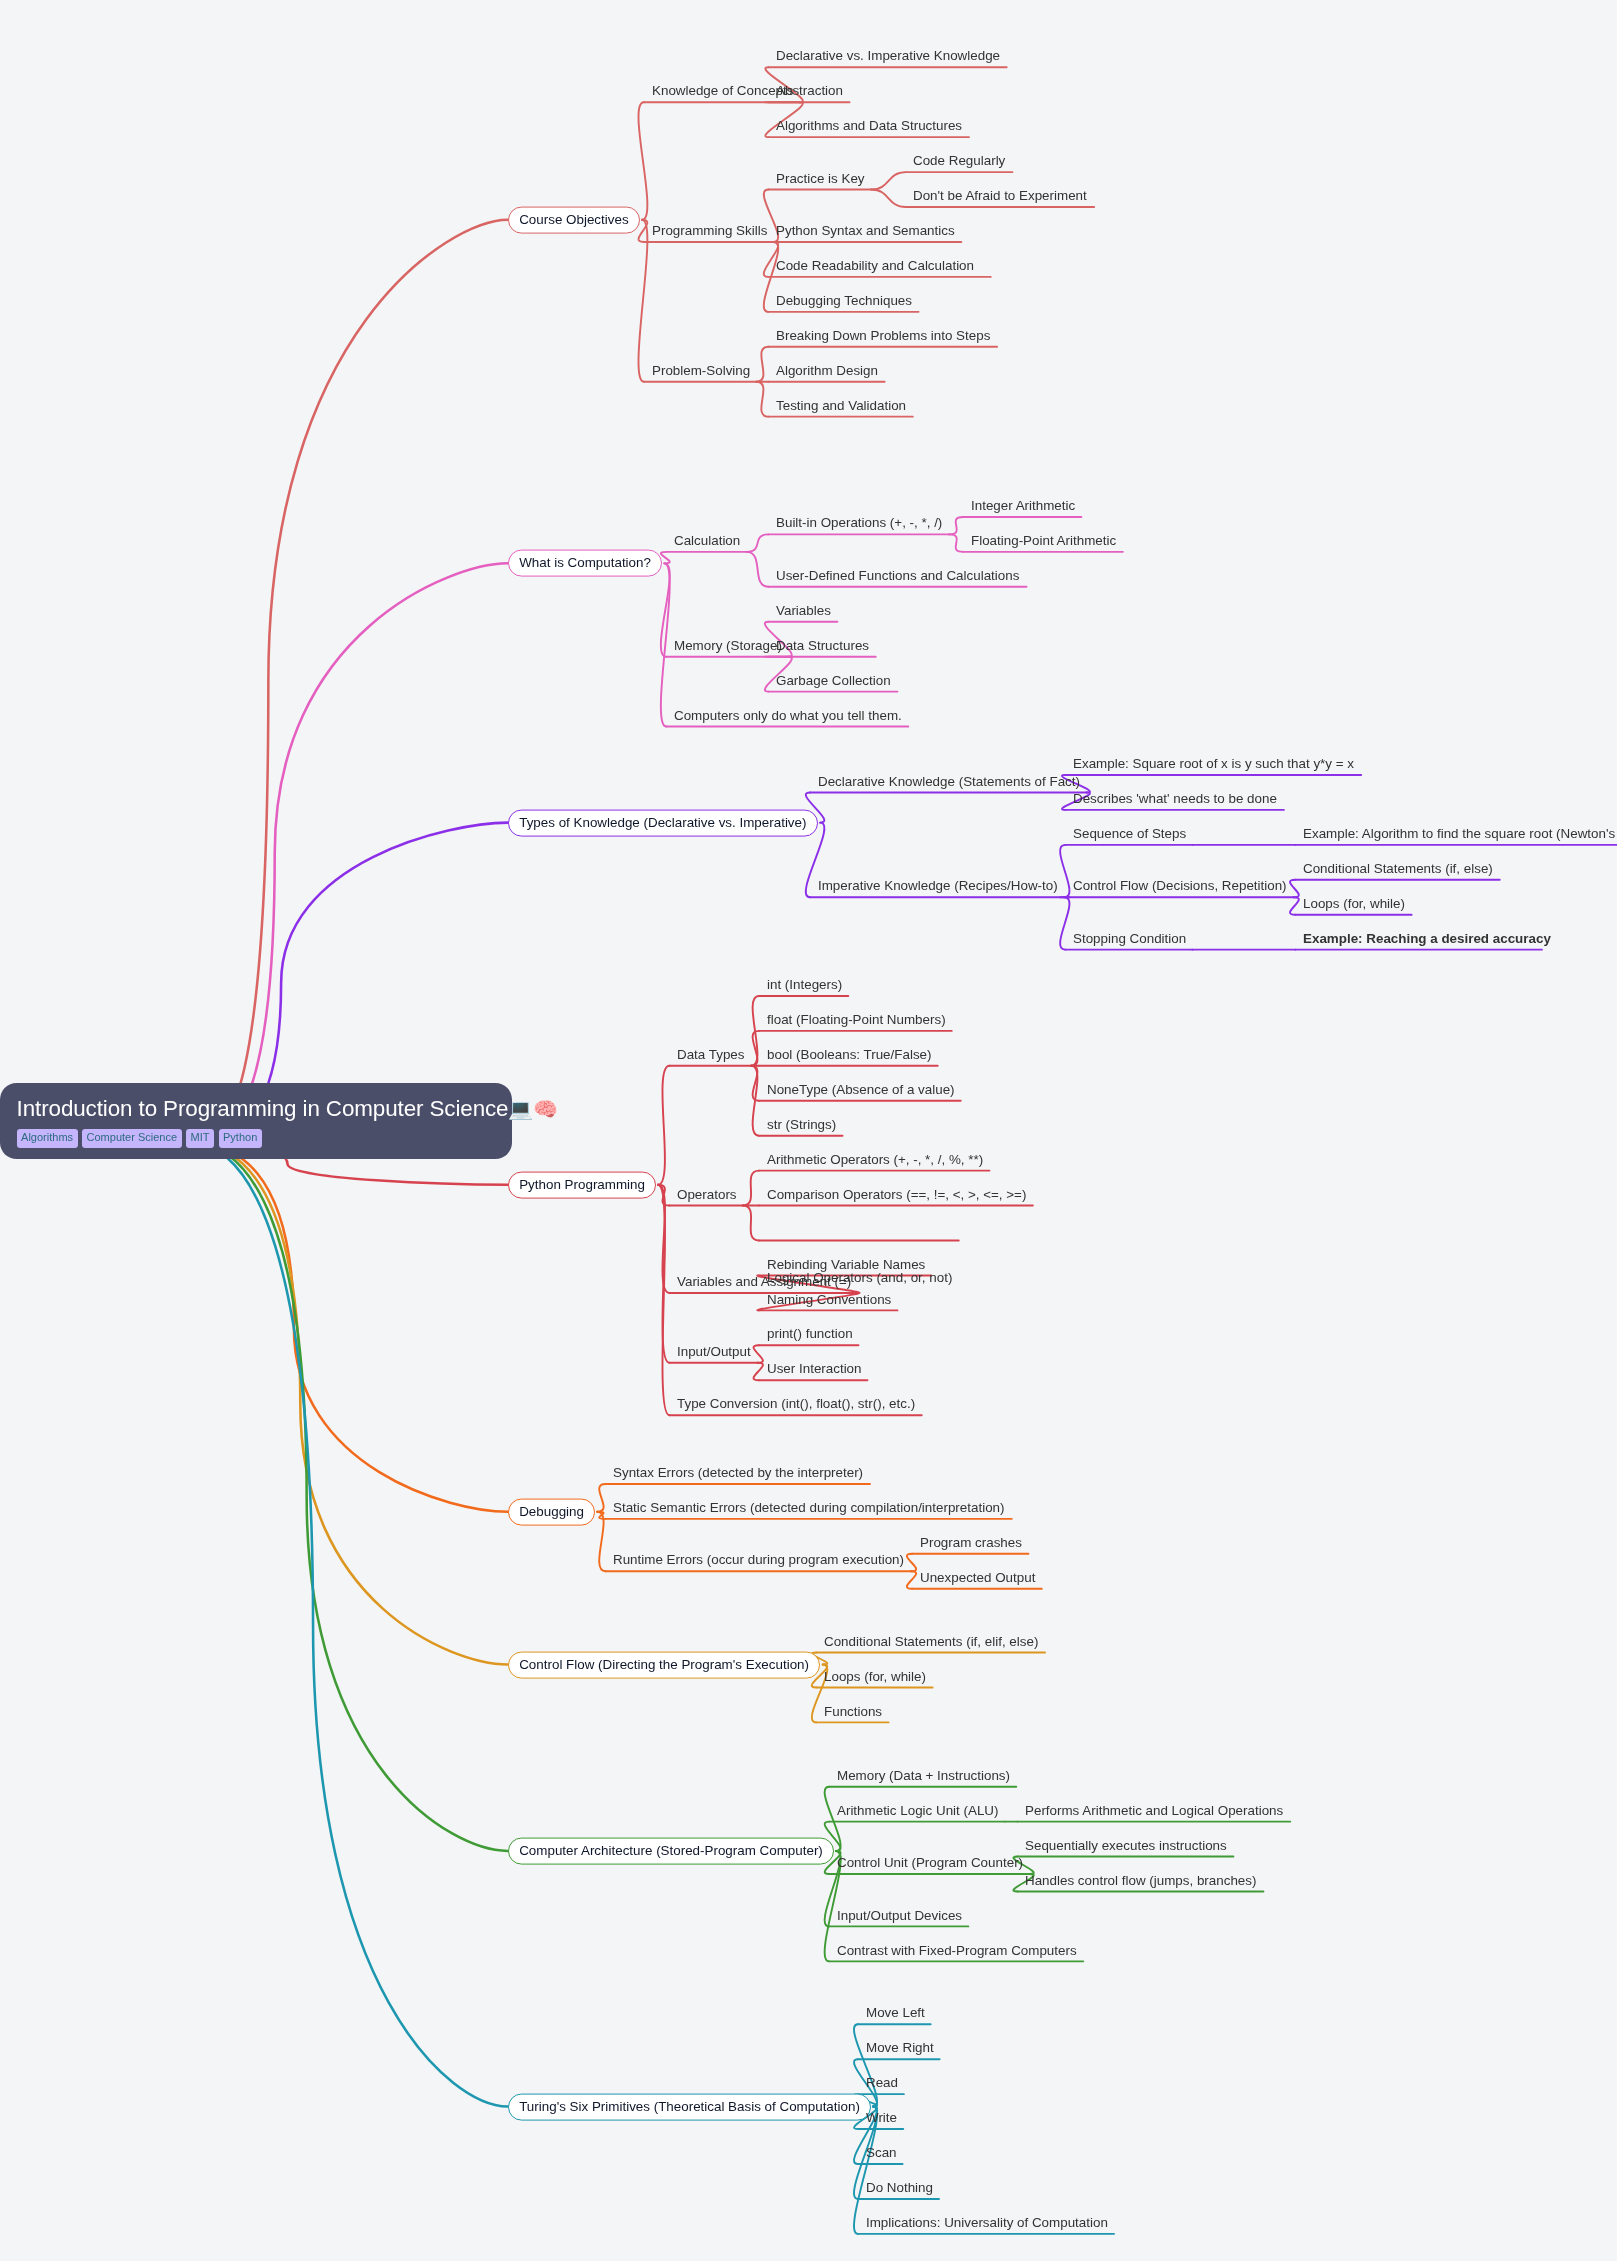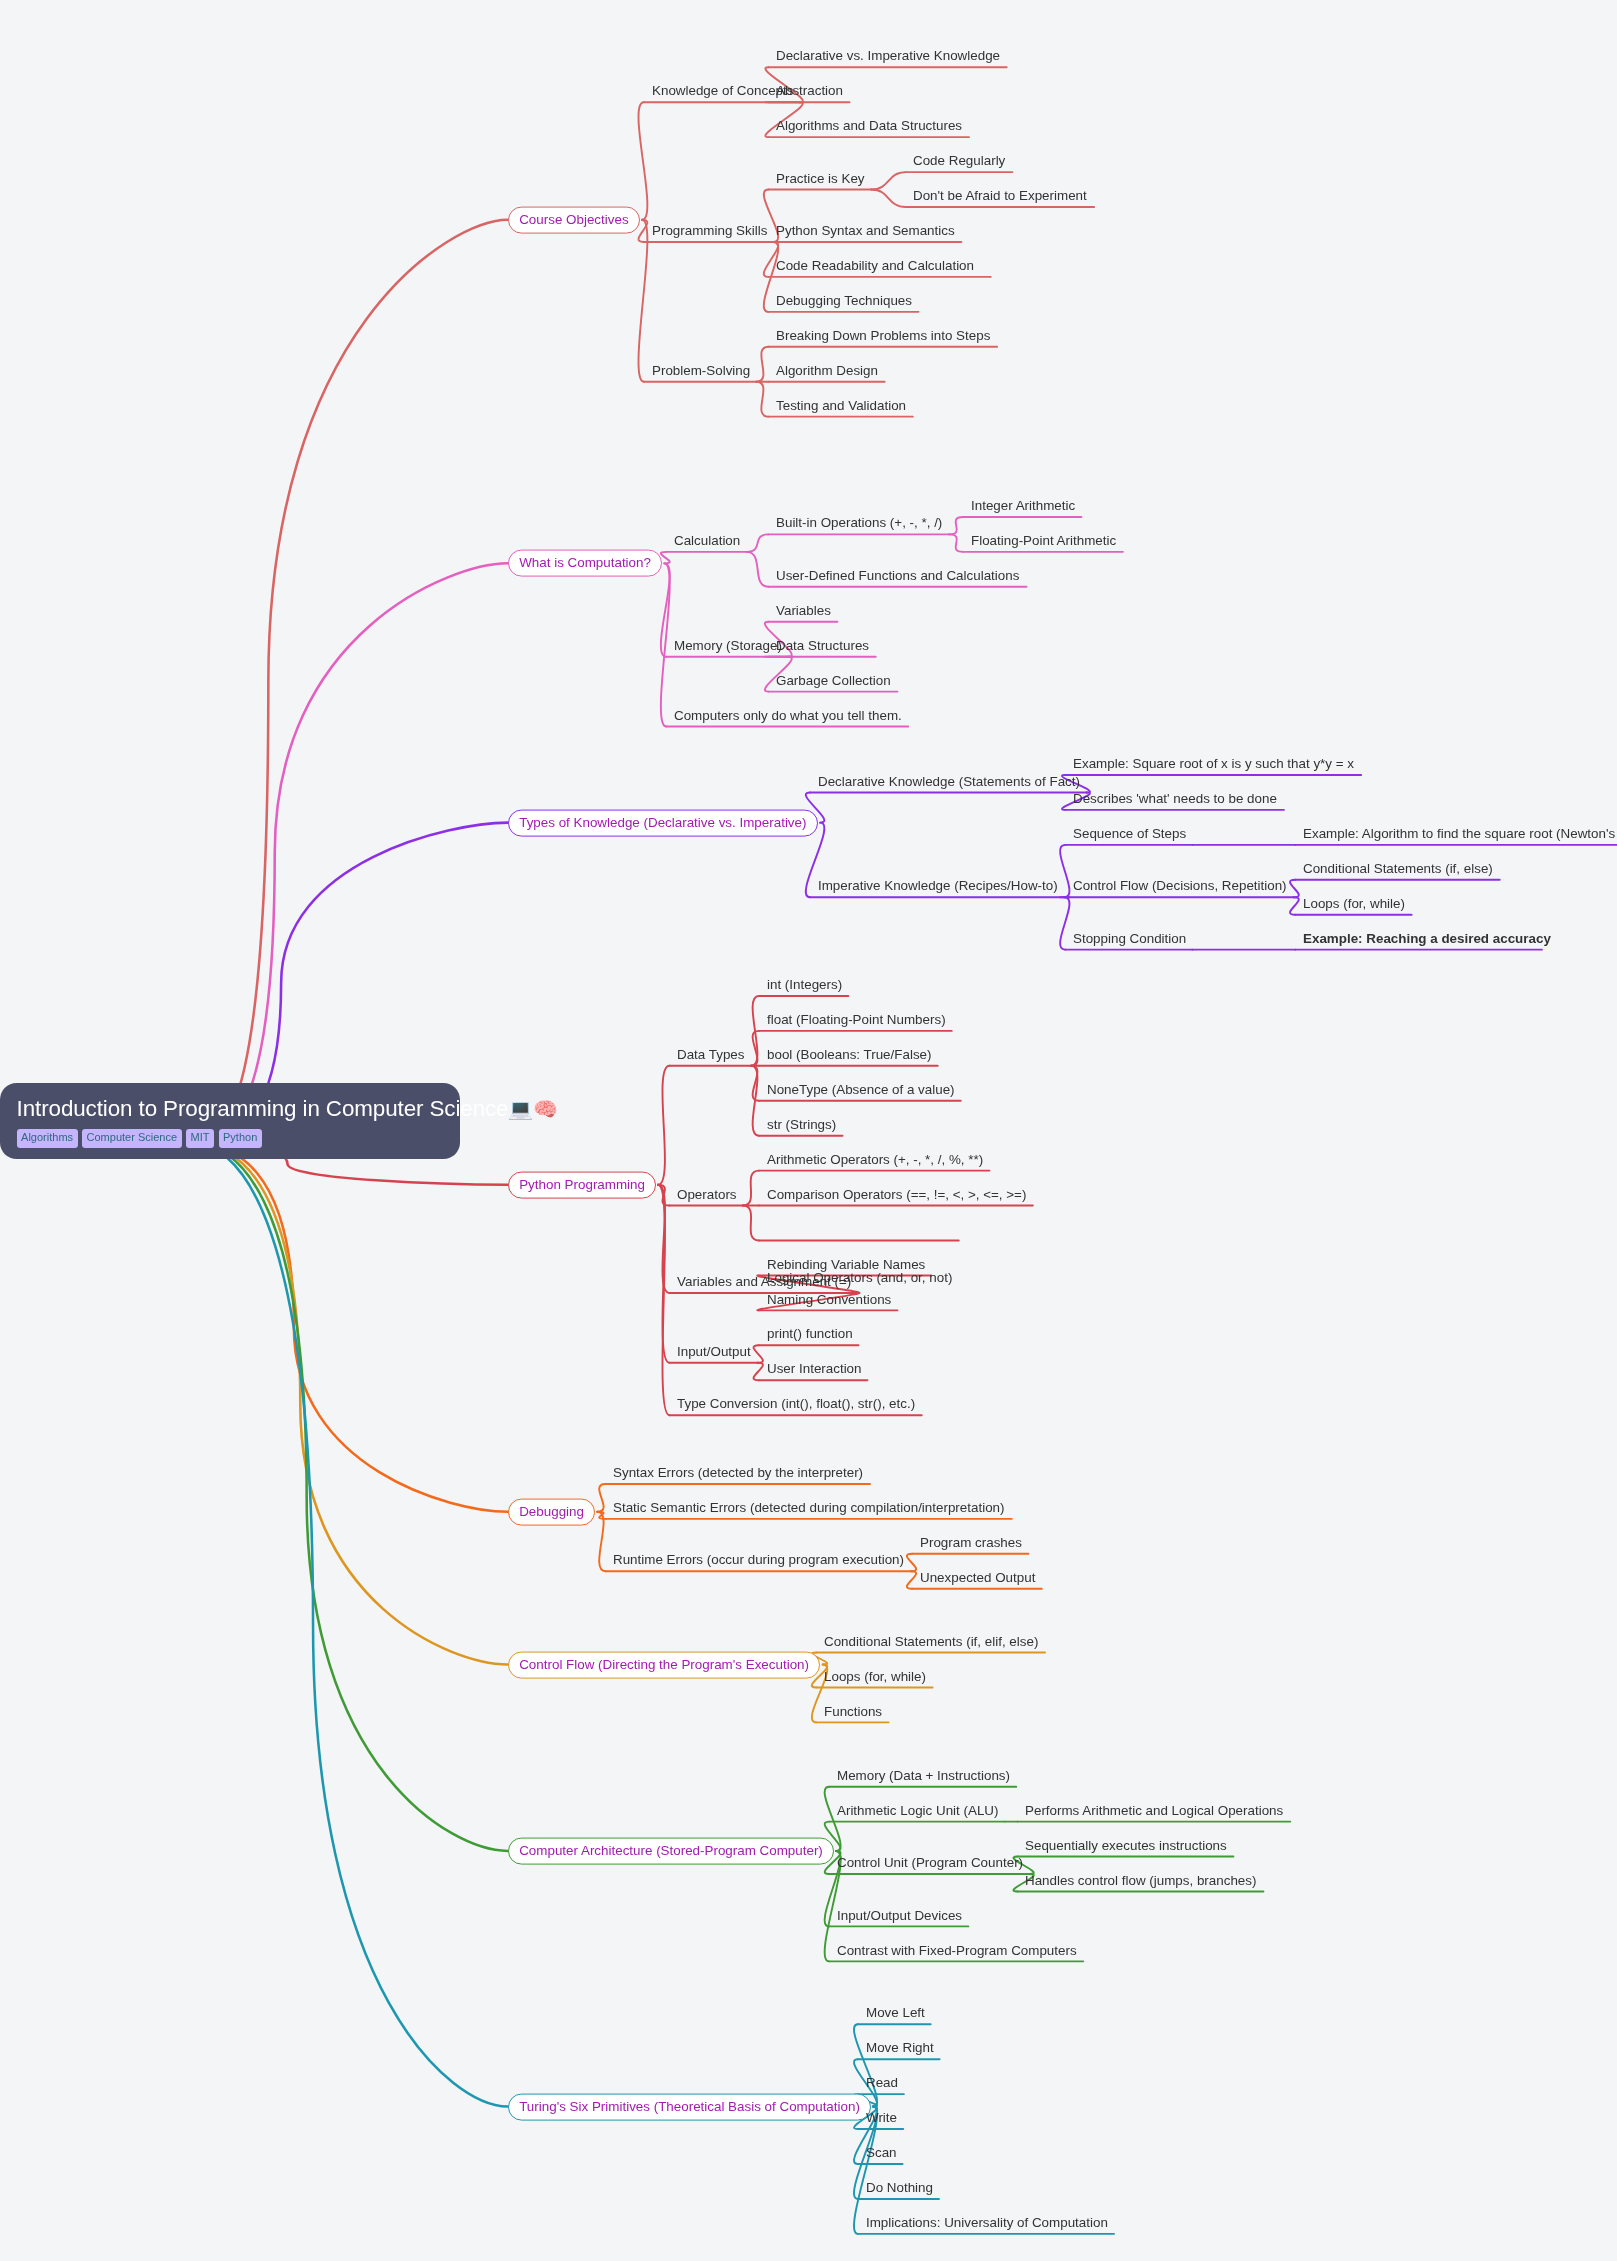--- a/index.html
+++ b/index.html
@@ -10,21 +10,21 @@
     overflow:hidden;
     position:relative;
   }
   #canvas{position:absolute;inset:0;width:1618px;height:2261px;}
   #svg-layer{position:absolute;left:0;top:0;width:1618px;height:2261px;pointer-events:none;}
 
   
   #root-node{
     position:absolute;
     left:0px; top:1083px;
-    width:460px;
+    width:512px;
     box-sizing:border-box;
     background:#4b4e69;
     border-radius:16.6px;
     padding:12.8px 16.6px 11.5px 16.6px;
     color:#ffffff;
   }
   #root-title{
     font-size:22.4px;
     line-height:1.15;
     font-weight:400;
@@ -46,21 +46,21 @@
   
   .pill{
     position:absolute;
     box-sizing:border-box;
     background:#ffffff;
     border:1.9px solid #cf4a4a;
     border-radius:14px;
     padding:5.1px 10.2px 5.7px 10.2px;
     font-size:13.4px;
     line-height:1.05;
-    color:#a21caf;
+    color:#0f172a;
     white-space:nowrap;
     transform:translateY(-50%);
   }
 
   
   .lbl{
     position:absolute;
     font-size:13.4px;
     line-height:1;
     color:#333333;

